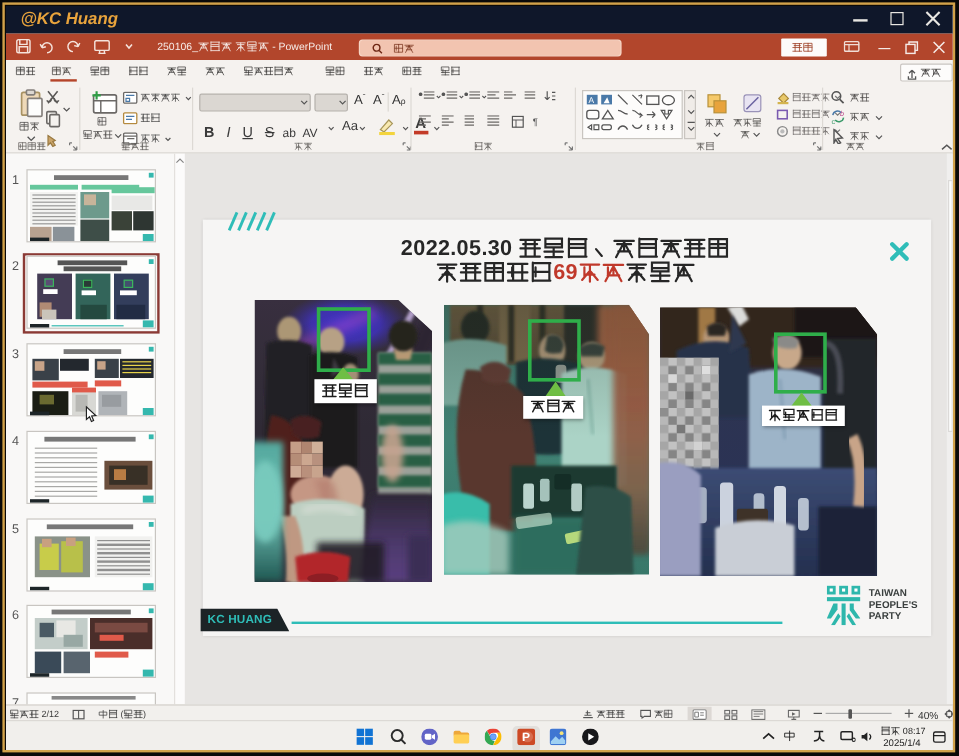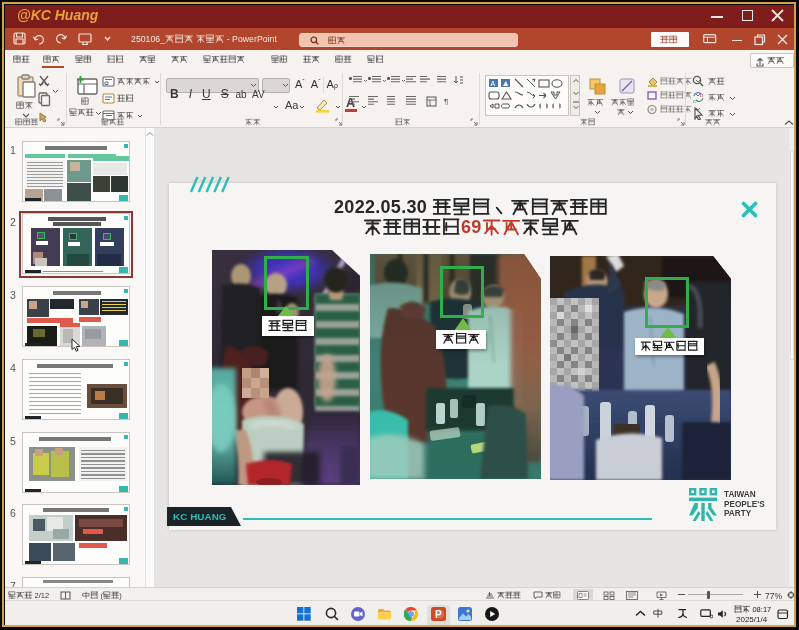--- a/index.html
+++ b/index.html
@@ -1,21 +1,21 @@
 <!DOCTYPE html>
 <html><head><meta charset="utf-8"><style>
 html,body{margin:0;padding:0;background:#0a0908;width:799px;height:630px;overflow:hidden;}
 *{box-sizing:border-box;font-family:"Liberation Sans",sans-serif;}
 .abs{position:absolute;}
 </style></head><body>
 <div class="abs" style="left:0;top:0;width:799px;height:630px;background:#0a0908">
 <div class="abs" style="left:2px;top:2px;width:794px;height:625px;border:2px solid #d2a24a"></div>
 <div class="abs" style="left:5px;top:5px;width:789px;height:620px;background:#f3f1ee;overflow:hidden">
 
-<div class="abs" style="left:0;top:0;width:789px;height:23px;background:#7f1d1d">
+<div class="abs" style="left:0;top:0;width:789px;height:23px;background:#0f172a">
   <div class="abs" style="left:12px;top:2px;font-size:14px;font-weight:bold;font-style:italic;color:#e8a33c">@KC Huang</div>
   <div class="abs" style="left:706px;top:11px;width:12px;height:2px;background:#e8e6e2"></div>
   <div class="abs" style="left:737px;top:5px;width:11px;height:11px;border:1.8px solid #e8e6e2"></div>
   <svg class="abs" style="left:766px;top:4px" width="13" height="13">
           <path d="M1 1L12 12M12 1L1 12" stroke="#e8e6e2" stroke-width="1.8"></path>
         </svg>
 </div>
 <div class="abs" style="left:0;top:23px;width:789px;height:22px;background:#b2462c">
 <svg class="abs" style="left:8px;top:4px" width="100" height="15" fill="none" stroke="#f5e3dc" stroke-width="1.2">
  <rect x="1" y="1" width="11" height="11" rx="1.5"></rect>
@@ -276,21 +276,21 @@
 <div class="abs" style="left:161px;top:9px;width:93px;height:15px;background:#dbd7d2;border:1px solid #b5b1ac;border-radius:2px"></div>
 <svg class="abs" style="left:245px;top:14px" width="8" height="5">
           <path d="M1 1l2.5 2.5L6 1" fill="none" stroke="#555" stroke-width="1"></path>
         </svg>
 <div class="abs" style="left:257px;top:9px;width:28px;height:15px;background:#dbd7d2;border:1px solid #b5b1ac;border-radius:2px"></div>
 <svg class="abs" style="left:277px;top:14px" width="8" height="5">
           <path d="M1 1l2.5 2.5L6 1" fill="none" stroke="#555" stroke-width="1"></path>
         </svg>
 <div class="abs" style="left:290px;top:9px;font-size:11px;color:#333;font-family:'Liberation Sans'">A<span style="font-size:7px;vertical-align:4px">ˆ</span>&nbsp;&nbsp;A<span style="font-size:7px;vertical-align:4px">ˇ</span>&nbsp;&nbsp;<span style="color:#333">A</span><span style="font-size:7px">ρ</span></div>
 <div class="abs" style="left:318px;top:8px;width:1px;height:16px;background:#ddd9d4"></div>
-<div class="abs" style="left:165px;top:18px;font-size:12px;color:#3a3a3a;font-weight:bold;font-family:'Liberation Sans'">B&nbsp;&nbsp;&nbsp;<i style="font-weight:normal">I</i>&nbsp;&nbsp;&nbsp;<u style="font-weight:normal">U</u>&nbsp;&nbsp;&nbsp;<s style="font-weight:normal">S</s>&nbsp;&nbsp;<span style="font-weight:normal;font-size:10px">ab&nbsp;&nbsp;AV</span></div>
+<div class="abs" style="left:165px;top:34px;font-size:12px;color:#3a3a3a;font-weight:bold;font-family:'Liberation Sans'">B&nbsp;&nbsp;&nbsp;<i style="font-weight:normal">I</i>&nbsp;&nbsp;&nbsp;<u style="font-weight:normal">U</u>&nbsp;&nbsp;&nbsp;<s style="font-weight:normal">S</s>&nbsp;&nbsp;<span style="font-weight:normal;font-size:10px">ab&nbsp;&nbsp;AV</span></div>
 <svg class="abs" style="left:268px;top:36px" width="7" height="5">
           <path d="M1 1l2 2 2-2" fill="none" stroke="#555" stroke-width="1"></path>
         </svg>
 <div class="abs" style="left:280px;top:30px;font-size:11px;color:#3a3a3a;font-family:'Liberation Sans'">Aa</div>
 <svg class="abs" style="left:294px;top:36px" width="7" height="5">
           <path d="M1 1l2 2 2-2" fill="none" stroke="#555" stroke-width="1"></path>
         </svg>
 <svg class="abs" style="left:310px;top:29px" width="16" height="15">
           <path d="M2 10L9 2l3 3-7 7z" fill="#f8e9b0" stroke="#a8965a" stroke-width="1"></path>
           <rect x="1" y="12" width="13" height="2.6" fill="#f3d43c"></rect>
@@ -1094,21 +1094,21 @@
         </svg>
 <svg class="abs" style="left:651px;top:2.5px" width="11" height="9">
           <path d="M1 1h9v5.5H1zM5.5 6.5v2M3.5 8.5h4" fill="none" stroke="#666" stroke-width="0.9"></path>
           <path d="M4 2.5l3 1.5-3 1.5z" fill="#666"></path>
         </svg>
 <div class="abs" style="left:673px;top:6px;width:7px;height:1.3px;background:#555"></div>
 <div class="abs" style="left:683px;top:6.3px;width:55px;height:1px;background:#aaa"></div>
 <div class="abs" style="left:702px;top:2.5px;width:3px;height:8px;background:#555;border-radius:1px"></div>
 <div class="abs" style="left:749px;top:6px;width:7px;height:1.3px;background:#555"></div>
 <div class="abs" style="left:749px;top:3px;width:1.3px;height:7px;background:#555;margin-left:2.8px"></div>
-<div class="abs" style="left:760px;top:2.5px;font-size:8.5px;color:#333;font-family:Liberation Sans">77%</div>
+<div class="abs" style="left:760px;top:2.5px;font-size:8.5px;color:#333;font-family:Liberation Sans">40%</div>
 <svg class="abs" style="left:781px;top:2px" width="10" height="10">
           <path d="M5 1L7 3H3zM5 9L3 7h4zM1 5L3 3v4zM9 5L7 7V3z" fill="#555"></path>
           <rect x="3" y="3" width="4" height="4" fill="none" stroke="#555" stroke-width="0.8"></rect>
         </svg>
 </div>
 <div class="abs" style="left:0;top:595px;width:789px;height:25px;background:#f1efec;border-top:1px solid #dcd9d5">
 <svg class="abs" style="left:292px;top:5.5px" width="14" height="14">
           <rect x="0" y="0" width="6.4" height="6.4" fill="#1173d4"></rect>
           <rect x="7.3" y="0" width="6.4" height="6.4" fill="#1173d4"></rect>
           <rect x="0" y="7.3" width="6.4" height="6.4" fill="#1173d4"></rect>

